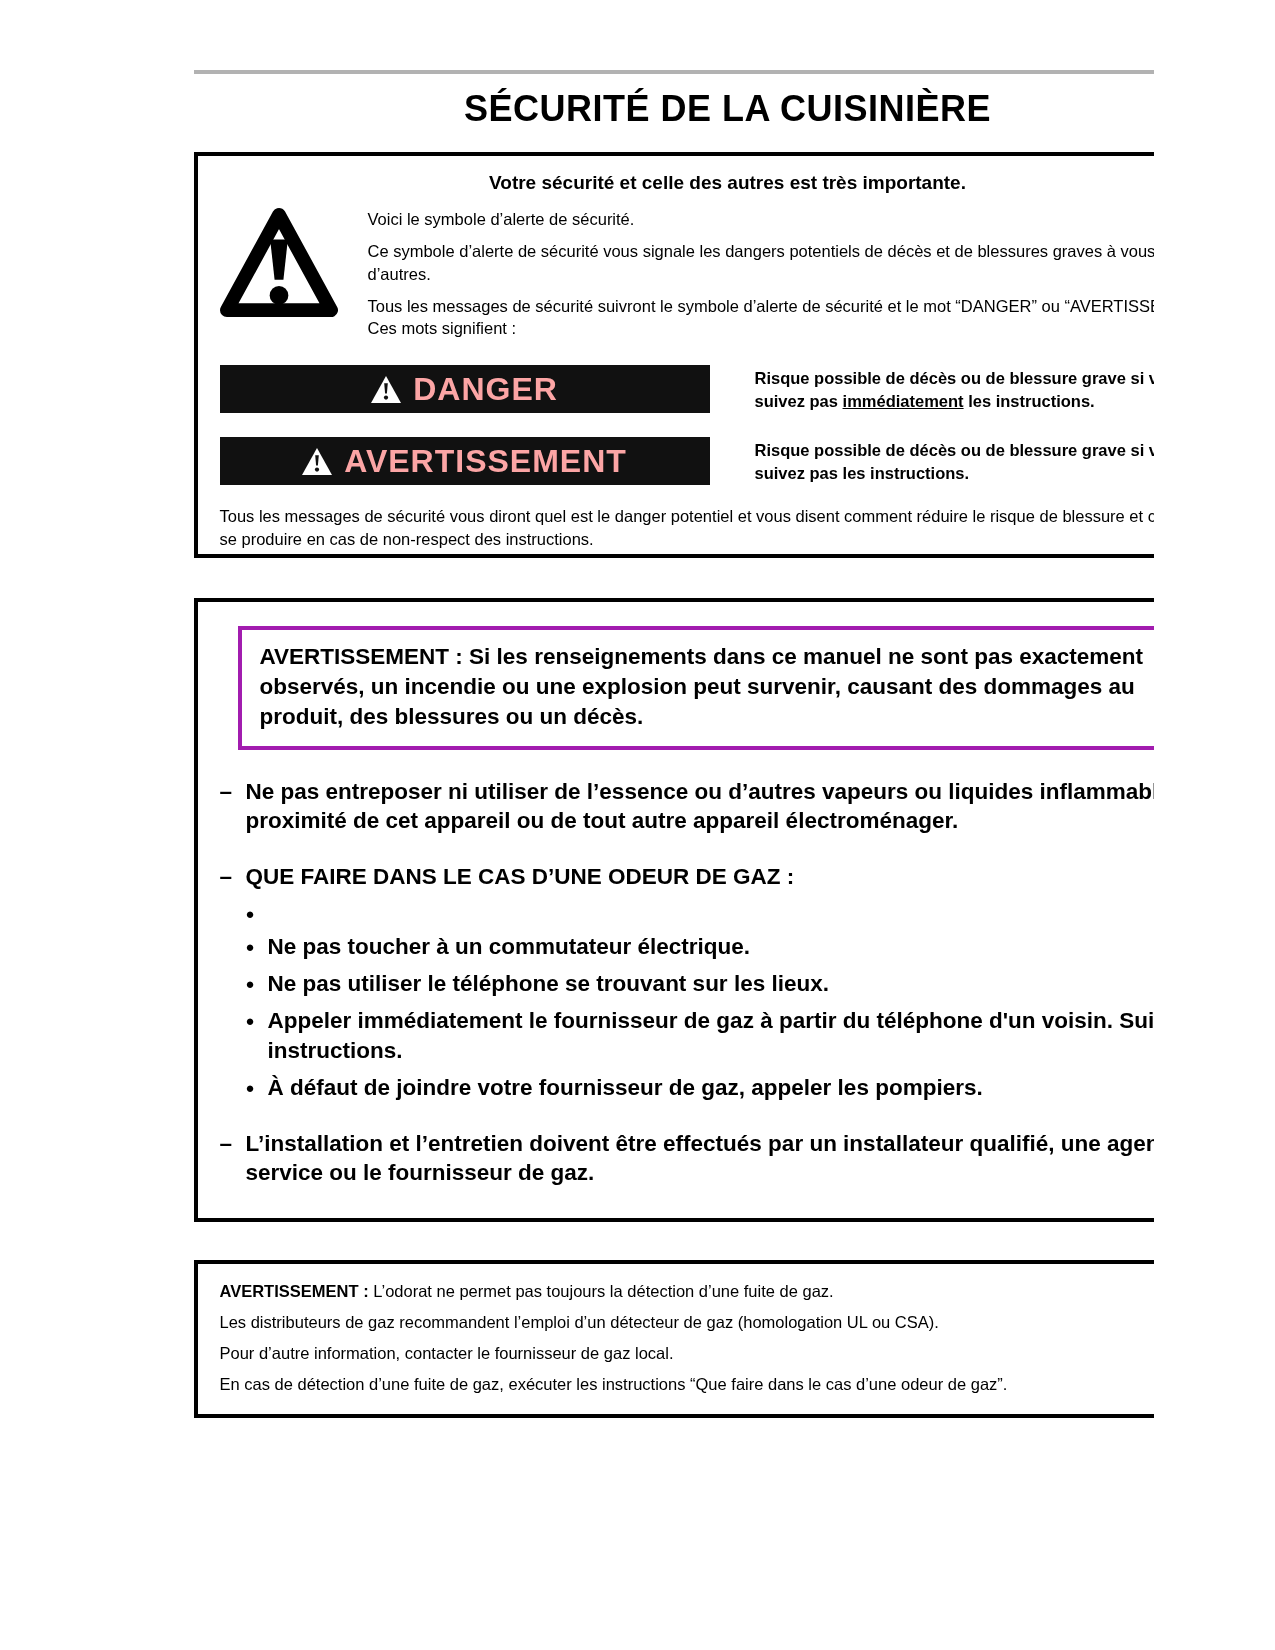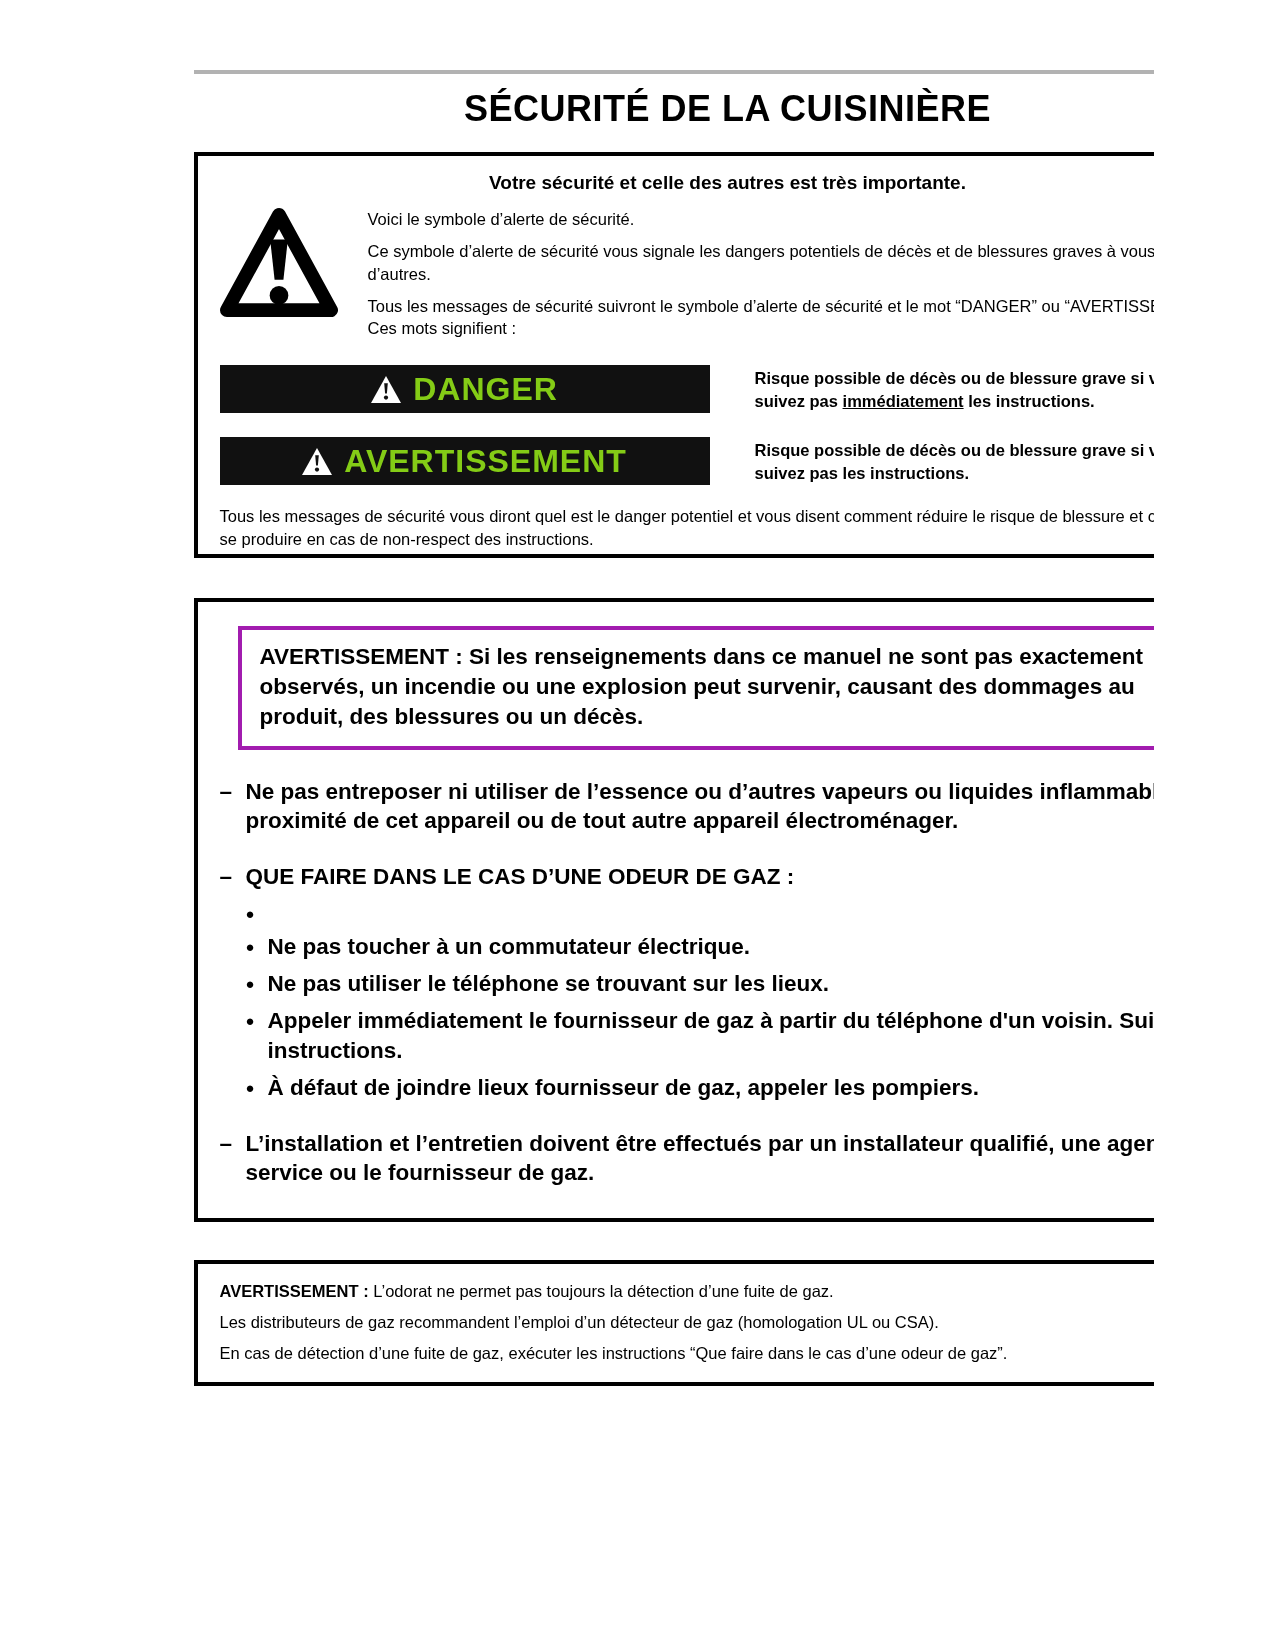--- a/index.html
+++ b/index.html
@@ -61,21 +61,21 @@
   .signal-row {
     display: flex;
     align-items: flex-start;
     margin-top: 26px;
   }
   .signal-row.second { margin-top: 24px; }
   .signal-banner {
     flex: 0 0 490px;
     height: 48px;
     background: #111;
-    color: #84cc16;
+    color: #fca5a5;
     display: flex;
     align-items: center;
     justify-content: center;
     gap: 12px;
     font-size: 32px;
     font-weight: bold;
     letter-spacing: 1px;
   }
   .signal-desc {
     flex: 1;
@@ -225,34 +225,35 @@
         <div class="bullet-item">
           <span class="bullet-marker">●</span>
           <span>Ne pas utiliser le téléphone se trouvant sur les lieux.</span>
         </div>
         <div class="bullet-item">
           <span class="bullet-marker">●</span>
           <span>Appeler immédiatement le fournisseur de gaz à partir du téléphone d'un voisin. Suivre ses instructions.</span>
         </div>
         <div class="bullet-item">
           <span class="bullet-marker">●</span>
-          <span>À défaut de joindre lieux fournisseur de gaz, appeler les pompiers.</span>
+          <span>À défaut de joindre votre fournisseur de gaz, appeler les pompiers.</span>
         </div>
       </div>
 
       <div class="big-item">
         <span class="dash-marker">–</span>
         <span>L’installation et l’entretien doivent être effectués par un installateur qualifié, une agence de service ou le fournisseur de gaz.</span>
       </div>
     </div>
 
     <div class="box box-note">
       <p>
         <span class="bold">AVERTISSEMENT :</span><span> L’odorat ne permet pas toujours la détection d’une fuite de gaz.</span>
       </p>
       <p>Les distributeurs de gaz recommandent l’emploi d’un détecteur de gaz (homologation UL ou CSA).</p>
+      <p>Pour d’autre information, contacter le fournisseur de gaz local.</p>
       <p>En cas de détection d’une fuite de gaz, exécuter les instructions “Que faire dans le cas d’une odeur de gaz”.</p>
     </div>
 
   </div>
 
   <div class="page-number">17</div>
 </div>
 
 </body></html>

